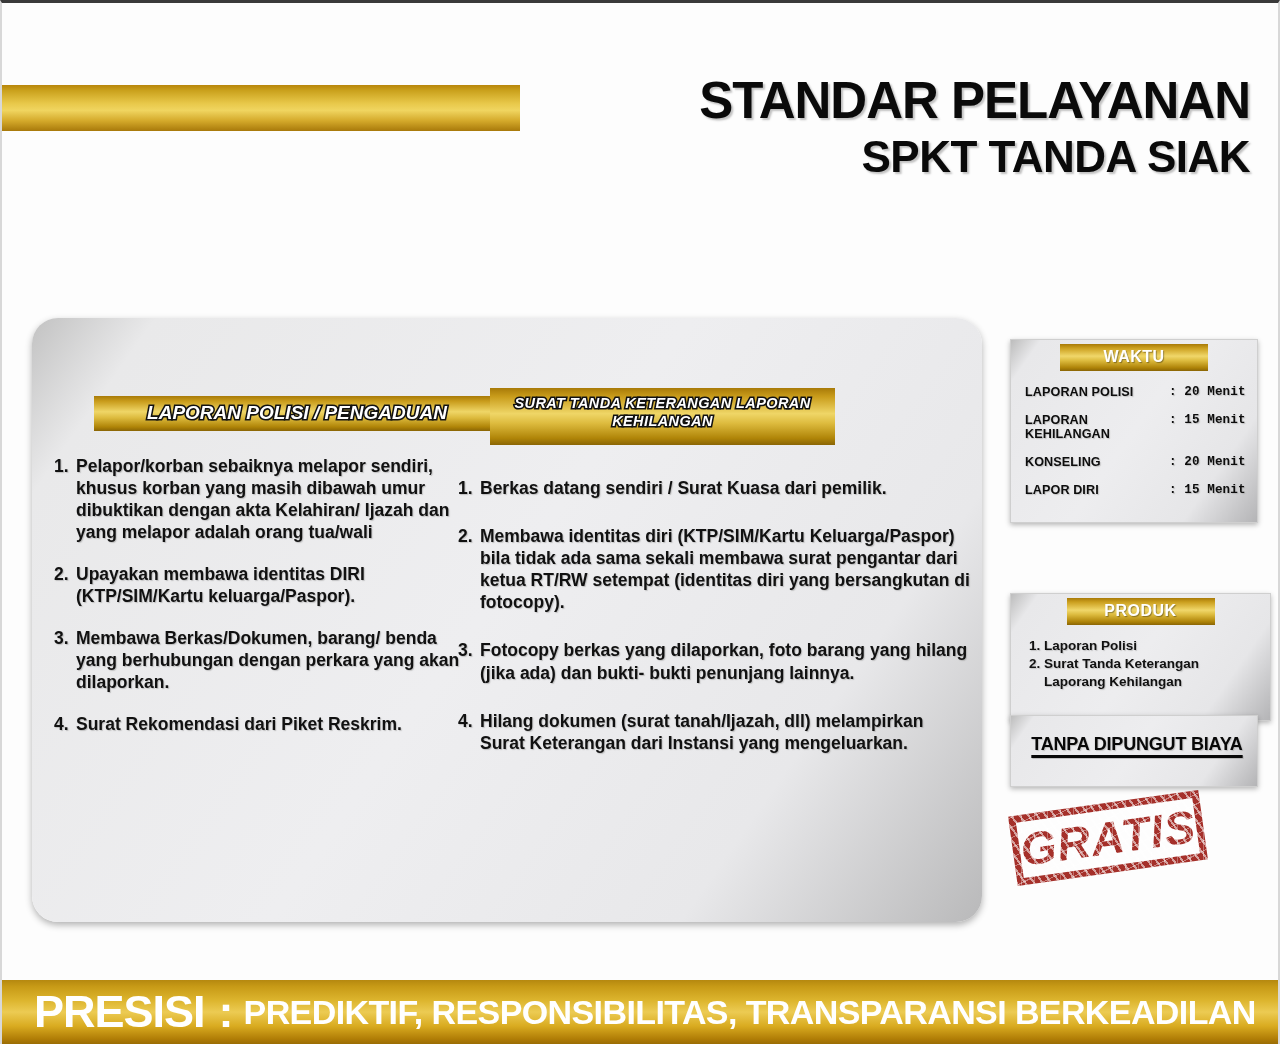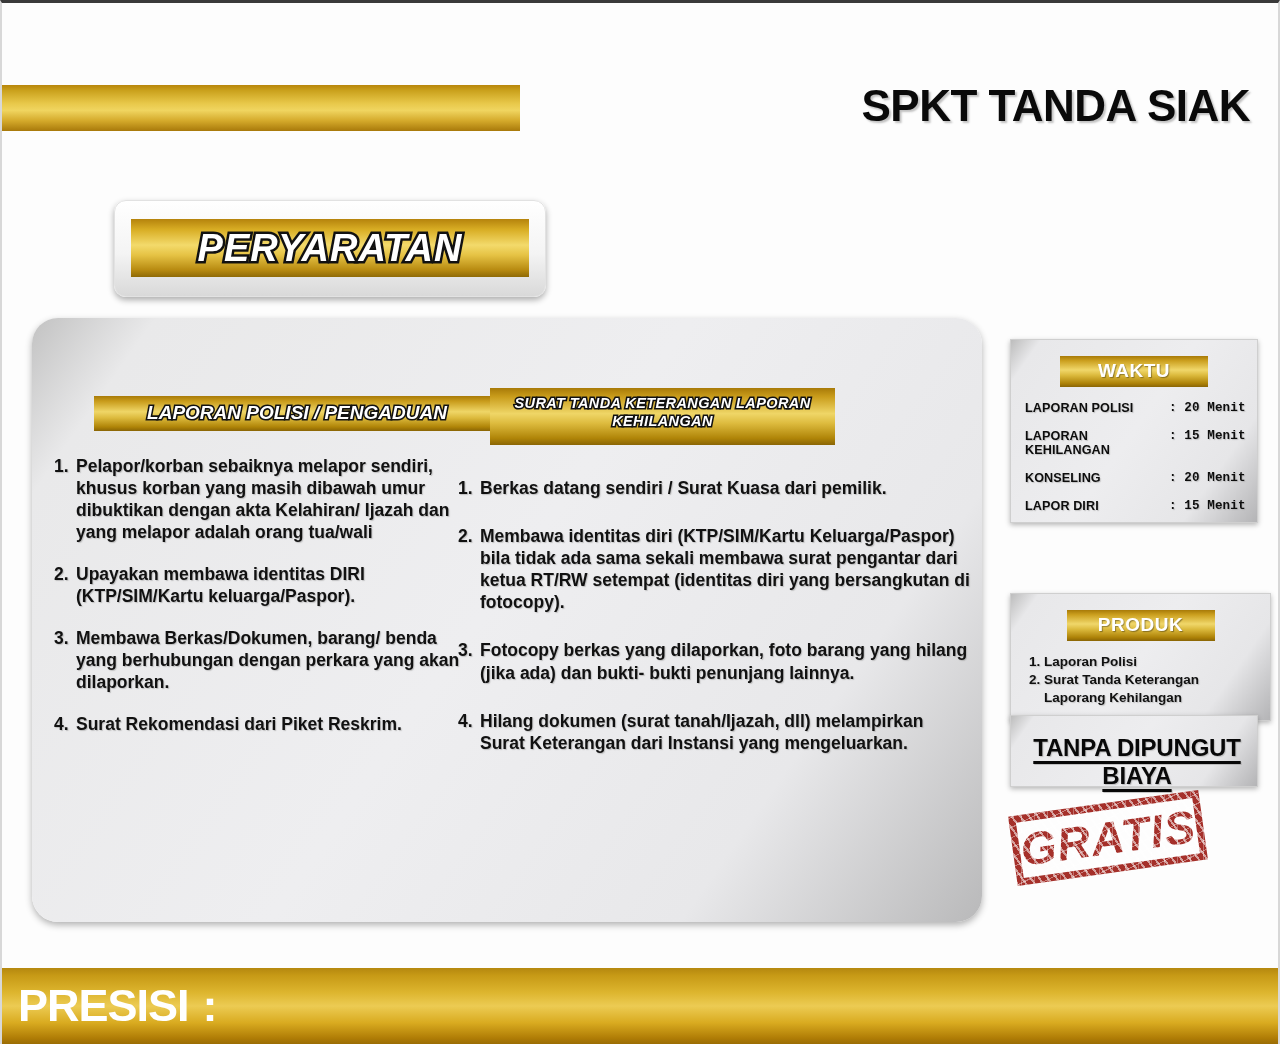--- a/index.html
+++ b/index.html
@@ -107,23 +107,23 @@
     position: absolute;
     background: linear-gradient(125deg,#bdbdbd 0%,#e8e8ea 8%,#ededef 50%,#e6e6e8 80%,#b4b4b6 100%);
     box-shadow: 0 2px 5px rgba(0,0,0,0.28);
     border: 1px solid #cfcfcf;
   }
   #waktu-panel  { left: 1008px; top: 336px; width: 248px; height: 184px; }
   #produk-panel { left: 1008px; top: 590px; width: 261px; height: 128px; }
   #biaya-panel  { left: 1008px; top: 712px; width: 248px; height: 72px; }
 
   .panel-head {
-    margin: 16px auto 0; width: 148px; padding: 4px 4px 5px;
+    margin: 4px auto 0; width: 148px; padding: 4px 4px 5px;
     background: linear-gradient(180deg,#a87a08 0%,#cb9f1e 15%,#f0d76a 45%,#dcba3d 62%,#ae8308 88%,#8a6505 100%);
-    color: #ffffff; font-size: 19px; font-weight: 700; text-align: center;
+    color: #ffffff; font-size: 16px; font-weight: 700; text-align: center;
     letter-spacing: 0.5px;
     text-shadow: 1px 1px 1px rgba(0,0,0,0.35);
   }
 
   .waktu-rows { margin: 14px 0 0 14px; }
   .waktu-row {
     display: flex; font-size: 12.6px; font-weight: 700; color: #0d0d0d;
     margin-bottom: 14px; letter-spacing: 0.1px;
     text-shadow: 1px 1px 1px rgba(160,160,160,0.55);
   }
@@ -134,21 +134,21 @@
     margin: 12px 0 0 18px; font-size: 13.5px; font-weight: 700; color: #111;
     line-height: 1.34;
     text-shadow: 1px 1px 1px rgba(160,160,160,0.5);
   }
   .produk-list div { display: flex; }
   .produk-list .num { width: 15px; flex: 0 0 auto; }
   .produk-list .cont { margin-left: 15px; }
 
   .biaya-text {
     margin: 18px 0 0 6px; text-align: center;
-    font-size: 24px; font-weight: 700; color: #080808;
+    font-size: 18px; font-weight: 700; color: #080808;
     letter-spacing: -0.2px;
     text-decoration: underline; text-underline-offset: 5px;
     text-decoration-thickness: 3px;
     text-shadow: 1px 1px 1px rgba(150,150,150,0.5);
   }
 
   
   .stamp {
     position: absolute; left: 1010px; top: 800px;
     width: 192px; height: 70px;
@@ -164,23 +164,23 @@
     content: ""; position: absolute; inset: -7px;
     background:
       repeating-linear-gradient(62deg, rgba(255,255,255,0.55) 0 2px, rgba(255,255,255,0) 2px 7px),
       repeating-linear-gradient(-19deg, rgba(255,255,255,0.40) 0 1px, rgba(255,255,255,0) 1px 9px),
       repeating-linear-gradient(98deg, rgba(255,255,255,0.30) 0 1px, rgba(255,255,255,0) 1px 13px);
     pointer-events: none;
   }
 
   
   .bottom-banner {
-    position: absolute; left: 0; right: 0; bottom: 0; height: 76px;
+    position: absolute; left: 0; right: 0; bottom: 0; height: 64px;
     background: linear-gradient(180deg,#b5880f 0%,#c79a16 10%,#ddb52e 32%,#eccb53 50%,#d9ab20 72%,#b07d06 92%,#9a6c04 100%);
-    display: flex; align-items: center; padding-left: 16px;
+    display: flex; align-items: center; padding-left: 32px;
     overflow: hidden;
   }
   .presisi-word {
     font-size: 45px; font-weight: 700; color: #ffffff; letter-spacing: -1px;
     white-space: nowrap;
   }
   .presisi-colon {
     font-size: 45px; font-weight: 700; color: #ffffff; margin: 0 10px 0 14px;
   }
   .presisi-rest {
@@ -189,28 +189,24 @@
   }
 </style>
 </head>
 <body>
 
 <div class="page">
 
   <div class="top-gold-bar"></div>
 
   <div class="title-block">
+    <div class="title-main">STANDAR PELAYANAN</div>
     <div class="title-sub">SPKT TANDA SIAK</div>
   </div>
 
-  <div class="badge-frame">
-    <div class="badge-inner">
-      <div class="badge-text">PERYARATAN</div>
-    </div>
-  </div>
 
   <div class="main-panel">
 
     <div class="col-left">
       <div class="sect-head left">LAPORAN POLISI / PENGADUAN</div>
       <div class="list">
         <div class="item">
           <span class="num">1.</span>
           <span class="txt">Pelapor/korban sebaiknya melapor sendiri, khusus korban yang masih dibawah umur dibuktikan dengan akta Kelahiran/ Ijazah dan yang melapor adalah orang tua/wali</span>
         </div>
@@ -294,15 +290,16 @@
     <div class="biaya-text">TANPA DIPUNGUT BIAYA</div>
   </div>
 
   <div class="stamp">
     <span>GRATIS</span>
   </div>
 
   <div class="bottom-banner">
     <span class="presisi-word">PRESISI</span>
     <span class="presisi-colon">:</span>
+    <span class="presisi-rest">PREDIKTIF, RESPONSIBILITAS, TRANSPARANSI BERKEADILAN</span>
   </div>
 
 </div>
 
 </body></html>

